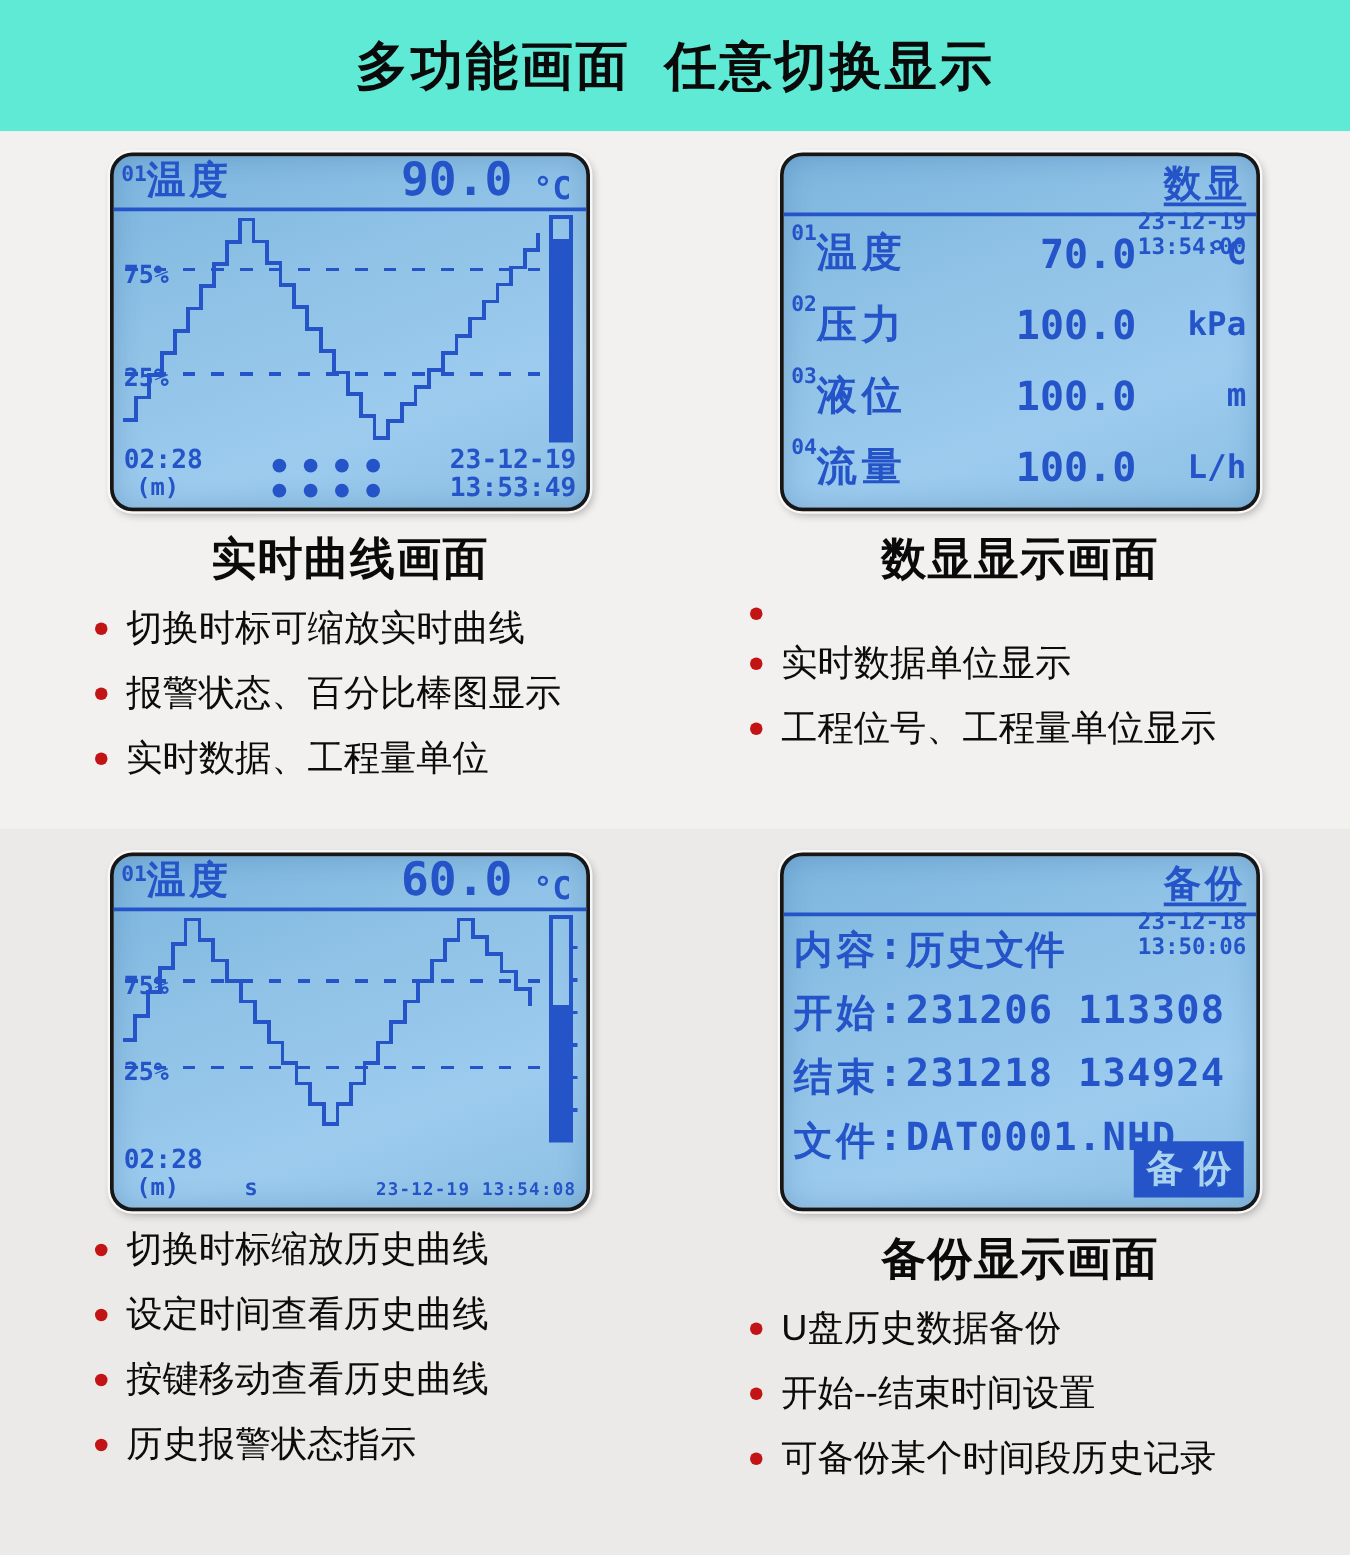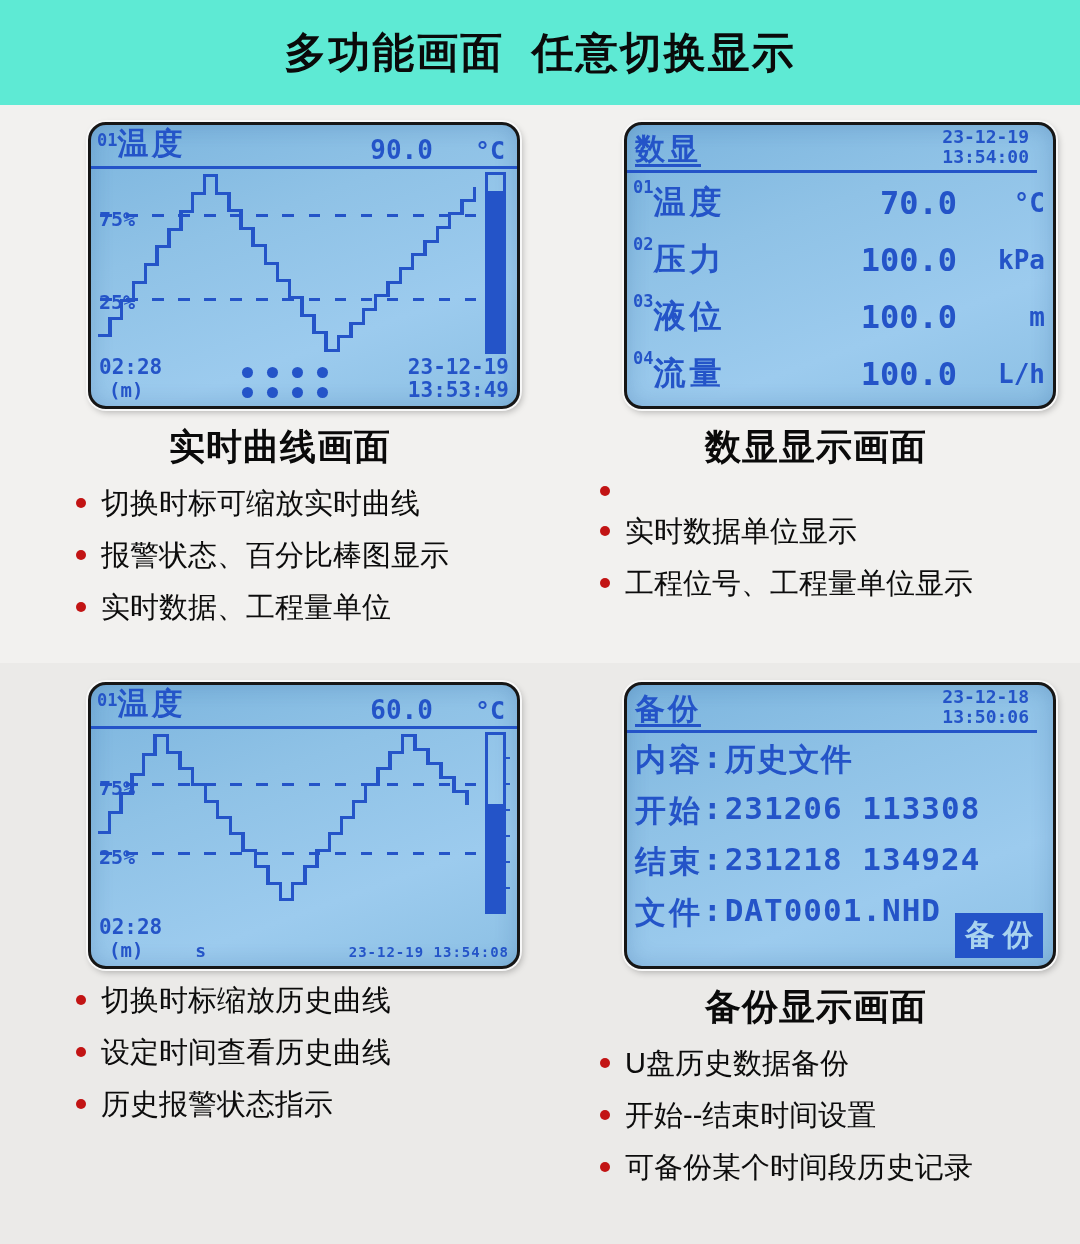--- a/index.html
+++ b/index.html
@@ -44,38 +44,38 @@
     display:flex;align-items:center;
     font-size:29px;line-height:34px;margin-bottom:18px;color:#0c0c0c;
   }
   .bdot{
     flex:none;width:10px;height:10px;border-radius:50%;
     background:var(--bullet);margin-right:15px;
   }
 
   
   .lcd{
-    position:relative;width:432px;height:287px;box-sizing:border-box;
+    position:relative;width:384px;height:287px;box-sizing:border-box;
     border:3px solid #161616;border-radius:18px;
     background:linear-gradient(160deg,#7cb5de 0%,#8fc2e6 35%,#9ccbee 70%,#8cc0e4 100%);
     box-shadow:0 0 0 2px #f8f8f8, 2px 3px 7px rgba(0,0,0,.28),
                inset 0 0 22px rgba(25,70,130,.22);
     overflow:hidden;
     font-family:"DejaVu Sans Mono","Liberation Mono",monospace;
     color:var(--px);
   }
   
   .lcd-head{
     position:absolute;top:0;left:0;right:0;height:44px;
     border-bottom:3px solid var(--px);
     display:flex;align-items:flex-end;padding:2px 8px 1px 6px;box-sizing:border-box;
   }
   .ch{font-size:17px;font-weight:bold;align-self:flex-start;margin-top:3px;}
   .tag{font-size:31px;font-weight:bold;letter-spacing:3px;}
-  .val{font-size:26px;font-weight:bold;margin-left:auto;margin-right:42px;text-align:right;}
+  .val{font-size:37px;font-weight:bold;margin-left:auto;margin-right:17px;text-align:right;}
   .unit{font-size:25px;font-weight:bold;margin-right:4px;}
   
   .plot{position:absolute;left:7px;right:7px;top:47px;bottom:52px;}
   .plot svg{width:100%;height:100%;display:block;}
   .pct{position:absolute;left:1px;font-size:20px;font-weight:bold;}
   
   .status{
     position:absolute;left:8px;right:8px;bottom:2px;height:48px;
     font-weight:bold;
   }
@@ -86,24 +86,24 @@
   .dot-px{width:11px;height:11px;border-radius:50%;background:var(--px);}
   .st-right{text-align:right;font-size:21px;line-height:23px;}
   .status.hist .h-row2{display:flex;align-items:baseline;}
   .status.hist .h-el{font-size:21px;line-height:23px;}
   .status.hist .h-m{padding-left:10px;font-size:19px;}
   .status.hist .h-s{margin-left:52px;font-size:18px;}
   .status.hist .h-dt{margin-left:auto;font-size:14px;letter-spacing:1px;}
 
   
   .d-head{
-    position:absolute;top:0;left:0;right:16px;height:48px;
+    position:absolute;top:0;left:0;right:0;height:48px;
     border-bottom:3px solid var(--px);
     display:flex;justify-content:space-between;
-    padding:2px 8px 0 8px;box-sizing:border-box;
+    padding:2px 8px 0 8px;box-sizing:border-box;flex-direction:column;
   }
   .d-title{
     font-size:30px;font-weight:bold;letter-spacing:3px;align-self:flex-end;
     text-decoration:underline;text-underline-offset:5px;text-decoration-thickness:3px;
   }
   .d-dt{text-align:right;font-size:18px;line-height:20px;font-weight:bold;}
   .d-rows{
     position:absolute;top:50px;left:6px;right:8px;bottom:4px;
     display:flex;flex-direction:column;justify-content:space-around;
   }
@@ -286,20 +286,24 @@
       <li>
           <span class="bdot"></span>
           <span>切换时标缩放历史曲线</span>
         </li>
       <li>
           <span class="bdot"></span>
           <span>设定时间查看历史曲线</span>
         </li>
       <li>
           <span class="bdot"></span>
+          <span>按键移动查看历史曲线</span>
+        </li>
+      <li>
+          <span class="bdot"></span>
           <span>历史报警状态指示</span>
         </li>
     </ul>
   </div>
 
   <div class="col col-right">
     <div class="lcd">
       <div class="d-head">
         <span class="d-title">备份</span>
         <span class="d-dt">

